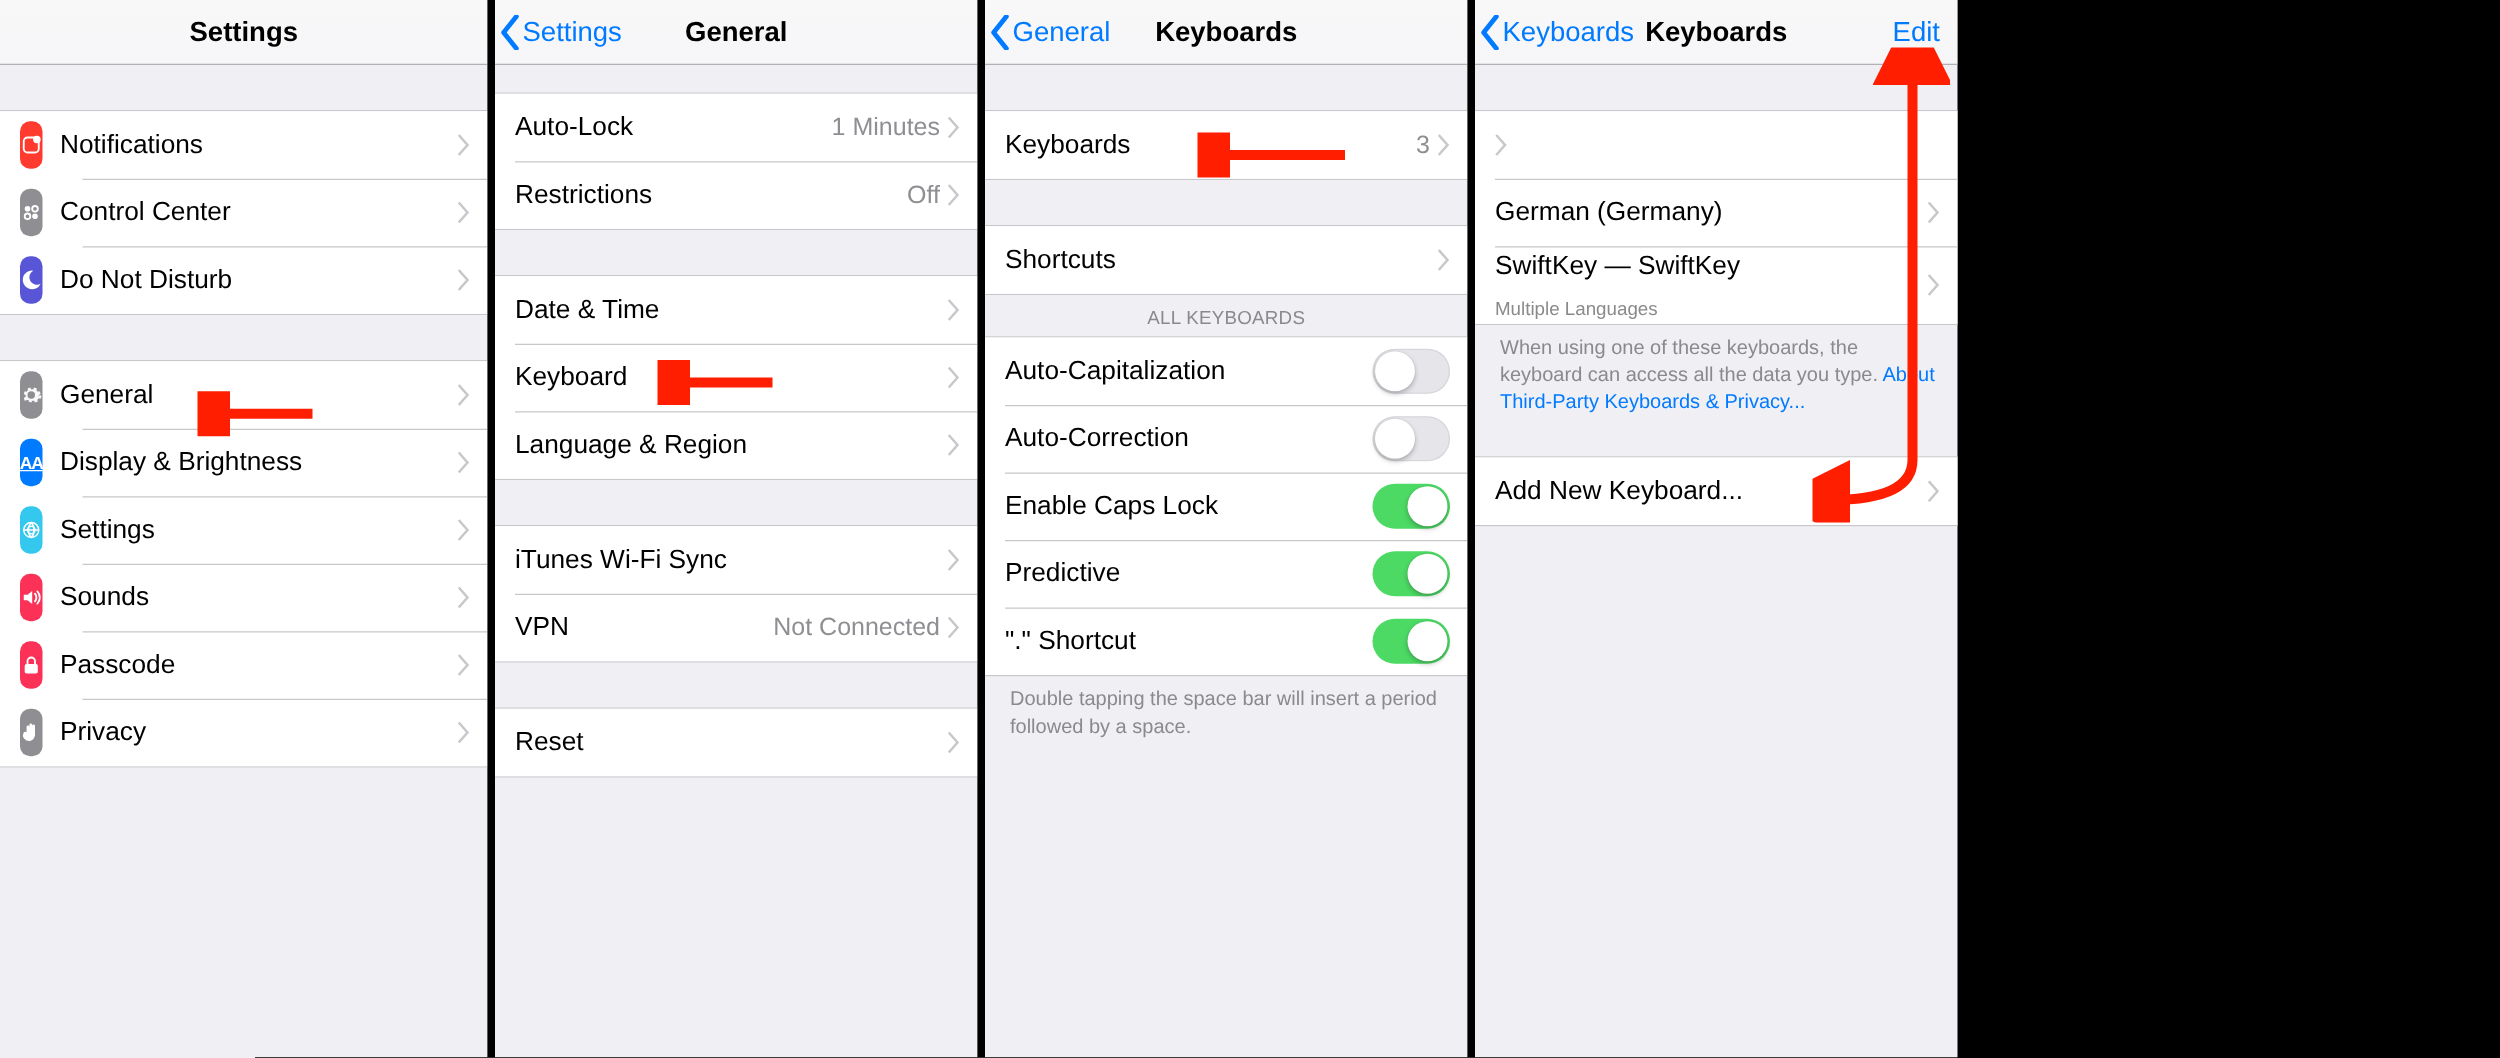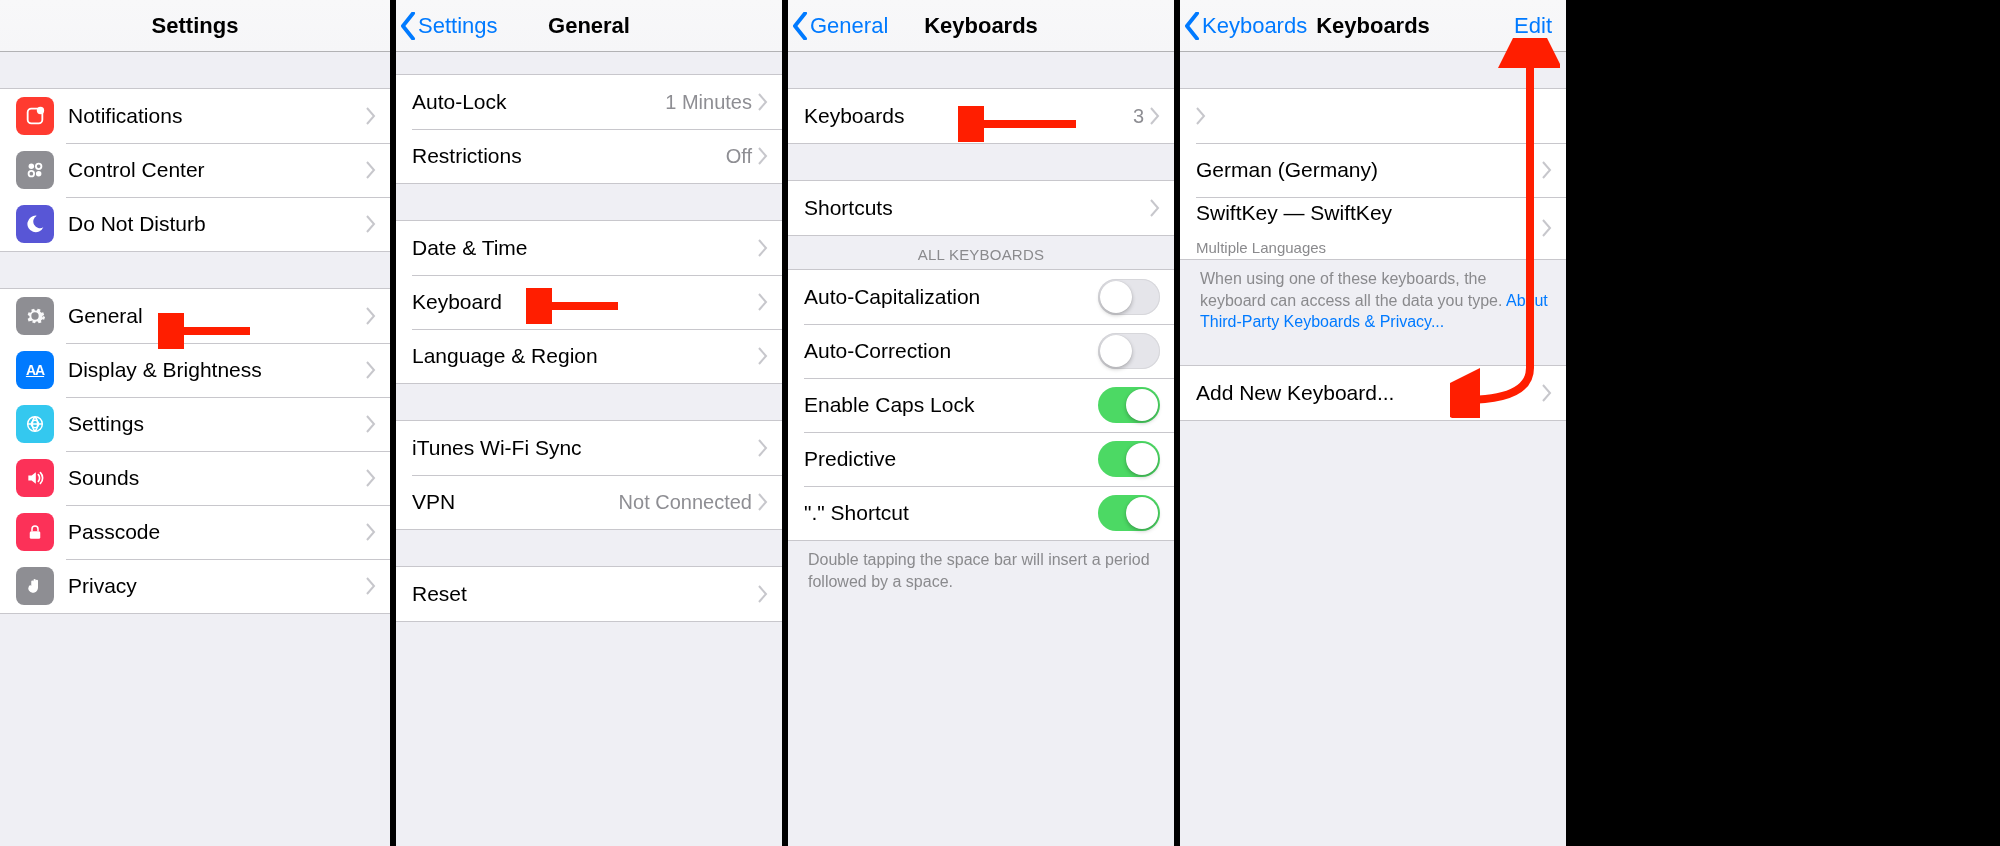--- a/index.html
+++ b/index.html
@@ -76,21 +76,21 @@
   .row + .row::before {
     content: "";
     position: absolute;
     left: 16px; right: 0; top: 0;
     height: 1px;
     background: #c8c7cc;
   }
   .row.with-icon + .row.with-icon::before { left: 66px; }
 
   .row .icon {
-    width: 38px; height: 38px; border-radius: 8px;
+    width: 18px; height: 38px; border-radius: 8px;
     margin-right: 14px;
     display: flex; align-items: center; justify-content: center;
     flex: 0 0 auto;
     color: #fff; font-size: 20px; text-decoration: underline;
   }
   .row .label { flex: 1 1 auto; font-size: 21px; color: #000; }
   .row .sub   { font-size: 15px; color: #8a8a8d; margin-top: 14px; }
   .row .value { font-size: 20px; color: #8e8e93; margin-right: 6px; }
   .row .chev  { color: #c7c7cc; flex: 0 0 auto; }
   .row .chev svg { width: 10px; height: 18px; display:block; }

